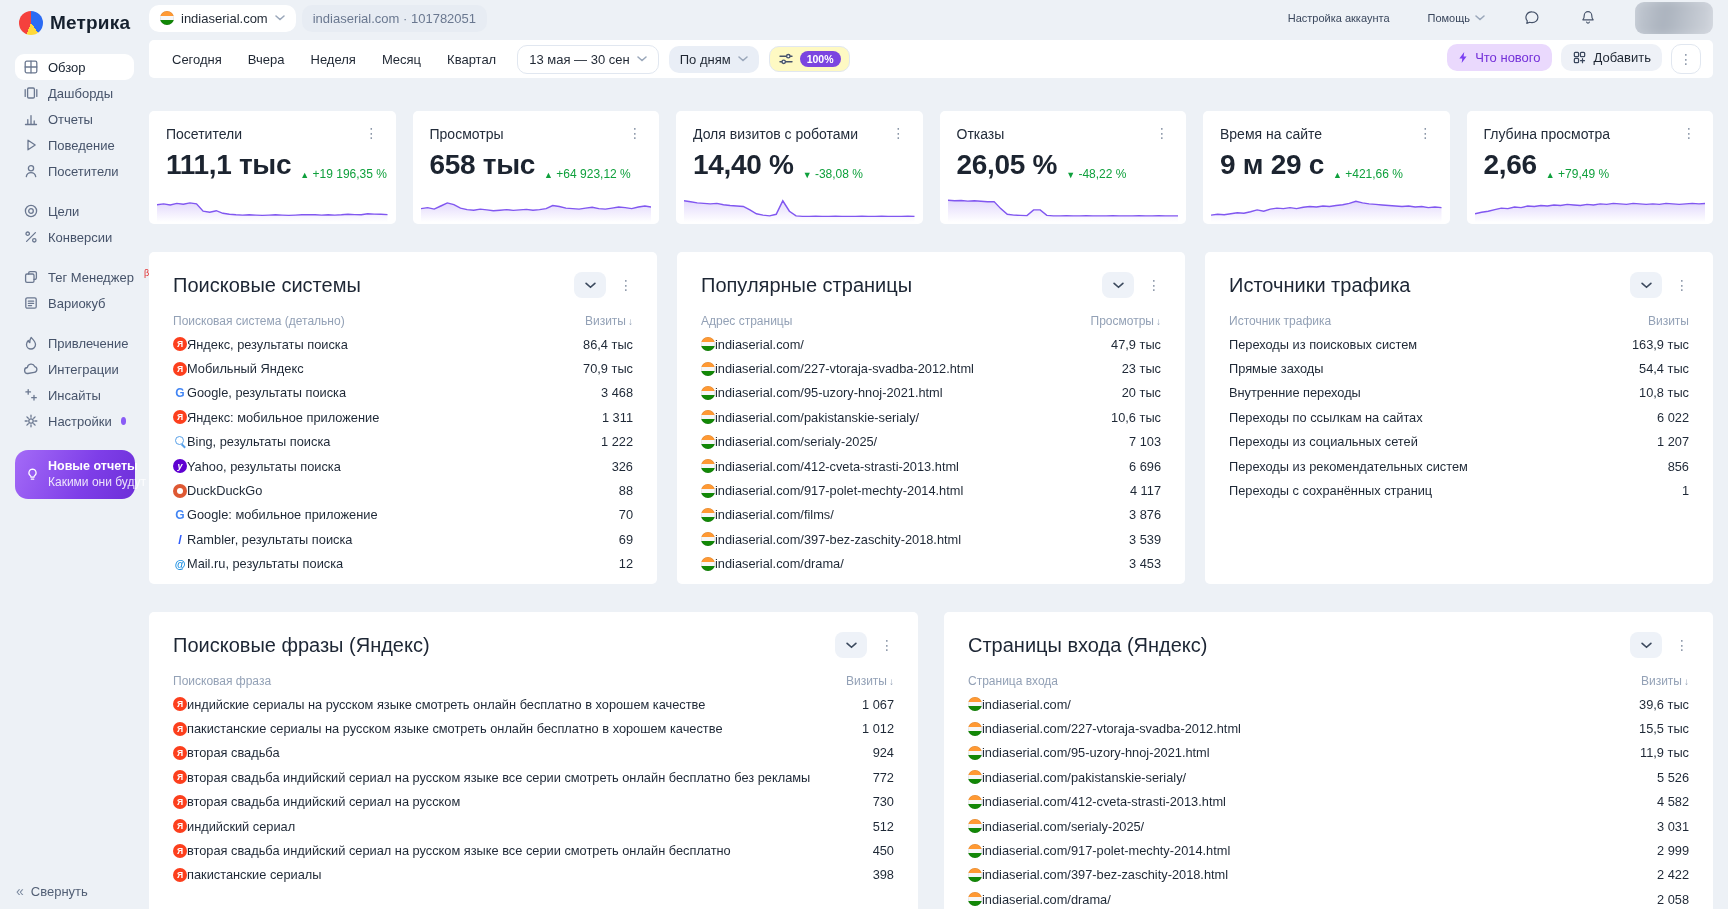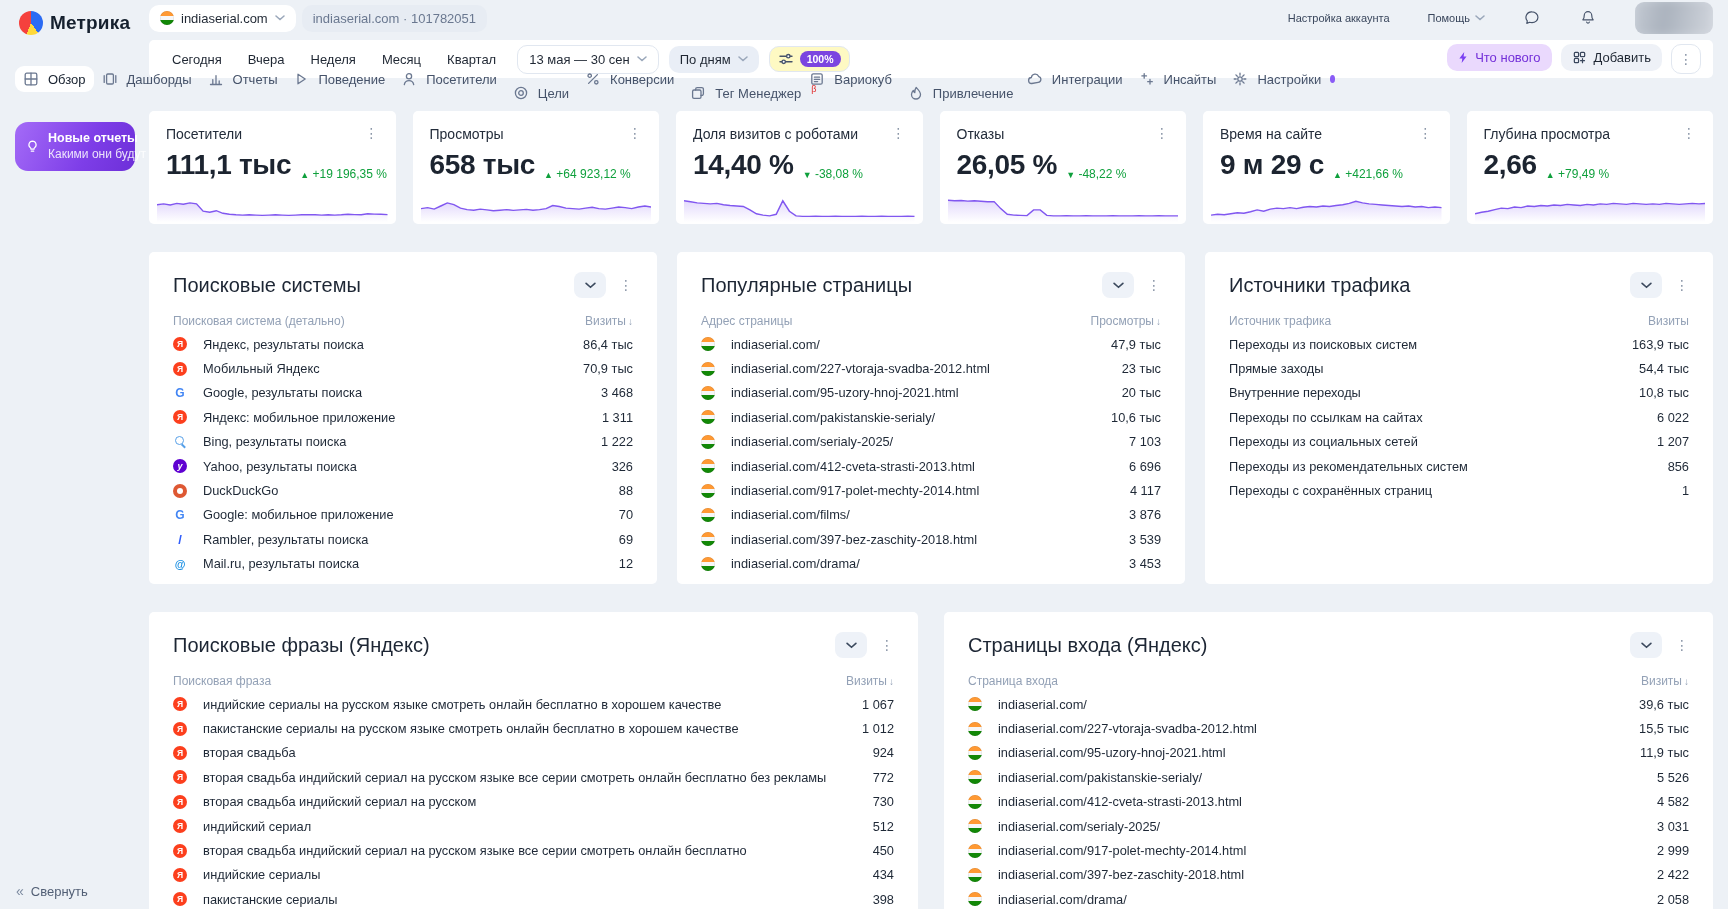--- a/index.html
+++ b/index.html
@@ -7,21 +7,21 @@
   body{font-family:"Liberation Sans","DejaVu Sans",sans-serif;background:#edf1f6;color:#1f2733;
        --accent:#8157f0;--green:#0fa03c;}
   .app{display:flex;width:100%;height:100%}
 
   
   .sidebar{width:135px;flex:none;position:relative;padding:6px 0 0 15px}
   .logo{display:flex;align-items:center;gap:7px;height:34px;cursor:pointer;padding-left:4px}
   .logo-mark{width:24px;height:24px;border-radius:50%;
      background:conic-gradient(from 0deg,#2b6bf3 0 40%,#ffd93b 40% 56%,#f5413d 56% 100%);flex:none}
   .logo-text{font-size:19px;font-weight:700;color:#15202e;letter-spacing:.2px}
-  .nav{margin-top:26px;display:flex;flex-direction:row}
+  .nav{margin-top:14px;display:flex;flex-direction:column}
   .nav-item{display:flex;align-items:center;gap:9px;height:26px;padding:0 8px;border-radius:9px;
      font-size:13px;color:#46536a;cursor:pointer;position:relative;width:119px}
   .nav-item.gap{margin-top:14px}
   .nav-item.active{background:#fff;color:#17212f;font-weight:400}
   .nav-ico{width:16px;height:16px;flex:none;color:#6b7890;display:inline-flex}
   .nav-ico svg{width:16px;height:16px;fill:none;stroke:currentColor;stroke-width:1.3;stroke-linecap:round;stroke-linejoin:round}
   .nav-label{white-space:nowrap}
   .beta{color:#e22c2c;font-size:9px;margin-left:1px;align-self:flex-start;margin-top:4px}
   .nav-dot{width:8px;height:8px;border-radius:50%;background:#8a5cf6;margin-left:auto}
   .promo{margin:16px 0 0 0;width:120px;border-radius:13px;padding:9px 10px;display:flex;gap:8px;align-items:center;
@@ -92,21 +92,21 @@
   .widget{padding:20px 24px 20px;overflow:hidden}
   .whead{display:flex;justify-content:space-between;align-items:center}
   .wtitle{font-size:20px;font-weight:400;color:#1d2634}
   .wctrl{display:flex;align-items:center;gap:13px}
   .wcollapse{width:32px;height:26px;border:none;background:#eef2f8;border-radius:8px;display:inline-flex;
      align-items:center;justify-content:center;color:#3c4a5e;cursor:pointer}
   .wcollapse svg{width:11px;height:7px;fill:none;stroke:currentColor;stroke-width:1.5;stroke-linecap:round}
   .cols{display:flex;justify-content:space-between;margin-top:16px;font-size:12px;color:#93a1b6;padding-bottom:4px}
   .sortarrow{font-size:10px;margin-left:2px}
   .rows{display:flex;flex-direction:column}
-  .trow{display:flex;align-items:center;height:24.4px;gap:16px;cursor:pointer}
+  .trow{display:flex;align-items:center;height:24.4px;gap:0;cursor:pointer}
   .tlabel{font-size:12.8px;color:#1e2836;white-space:nowrap;overflow:hidden;text-overflow:ellipsis;flex:1}
   .tval{font-size:12.8px;color:#1e2836;white-space:nowrap;margin-left:auto}
 
   
   .fav{width:14px;height:14px;border-radius:50%;flex:none;position:relative;display:inline-flex;
      align-items:center;justify-content:center;font-weight:700}
   .fi-yandex{background:#fc3f1d}
   .fi-yandex::after{content:"Я";color:#fff;font-size:8.5px}
   .fi-google::after{content:"G";color:#4285f4;font-size:12px}
   .fi-bing::before{content:"";position:absolute;left:1.5px;top:1.5px;width:7px;height:7px;border:1.6px solid #57a0e8;border-radius:50%}
@@ -699,25 +699,20 @@
               <span class="tlabel">индийский сериал</span>
               <span class="tval">512</span>
             </div>
             <div class="trow">
               <span class="fav fi-yandex"></span>
               <span class="tlabel">вторая свадьба индийский сериал на русском языке все серии смотреть онлайн бесплатно</span>
               <span class="tval">450</span>
             </div>
             <div class="trow">
               <span class="fav fi-yandex"></span>
-              <span class="tlabel">индийские сериалы</span>
-              <span class="tval">434</span>
-            </div>
-            <div class="trow">
-              <span class="fav fi-yandex"></span>
               <span class="tlabel">пакистанские сериалы</span>
               <span class="tval">398</span>
             </div>
           </div>
         </section>
       <section class="card widget">
           <header class="whead">
             <h2 class="wtitle">Страницы входа (Яндекс)</h2>
             <div class="wctrl">
               <button class="wcollapse">

